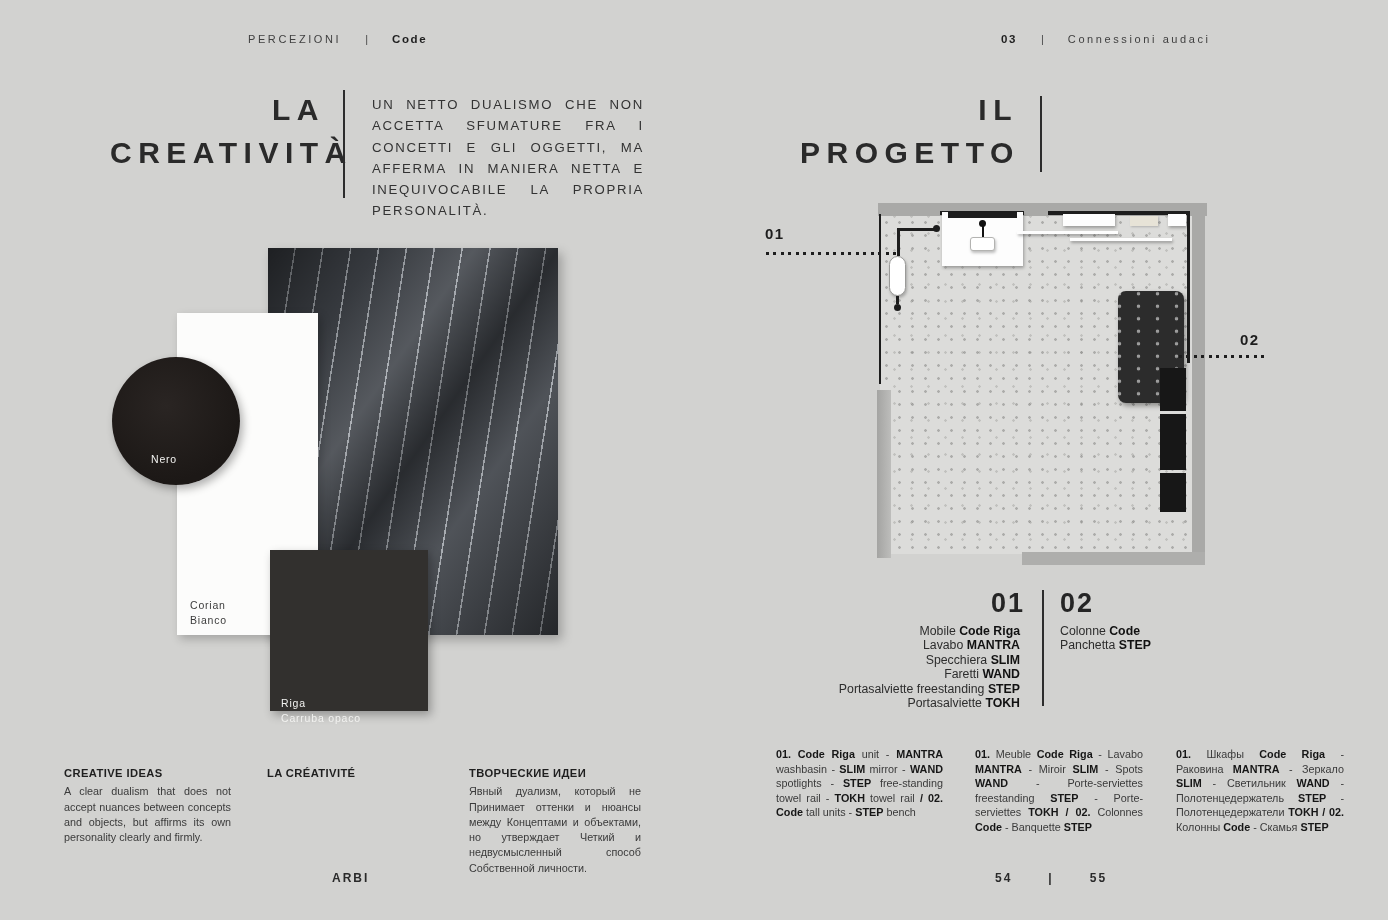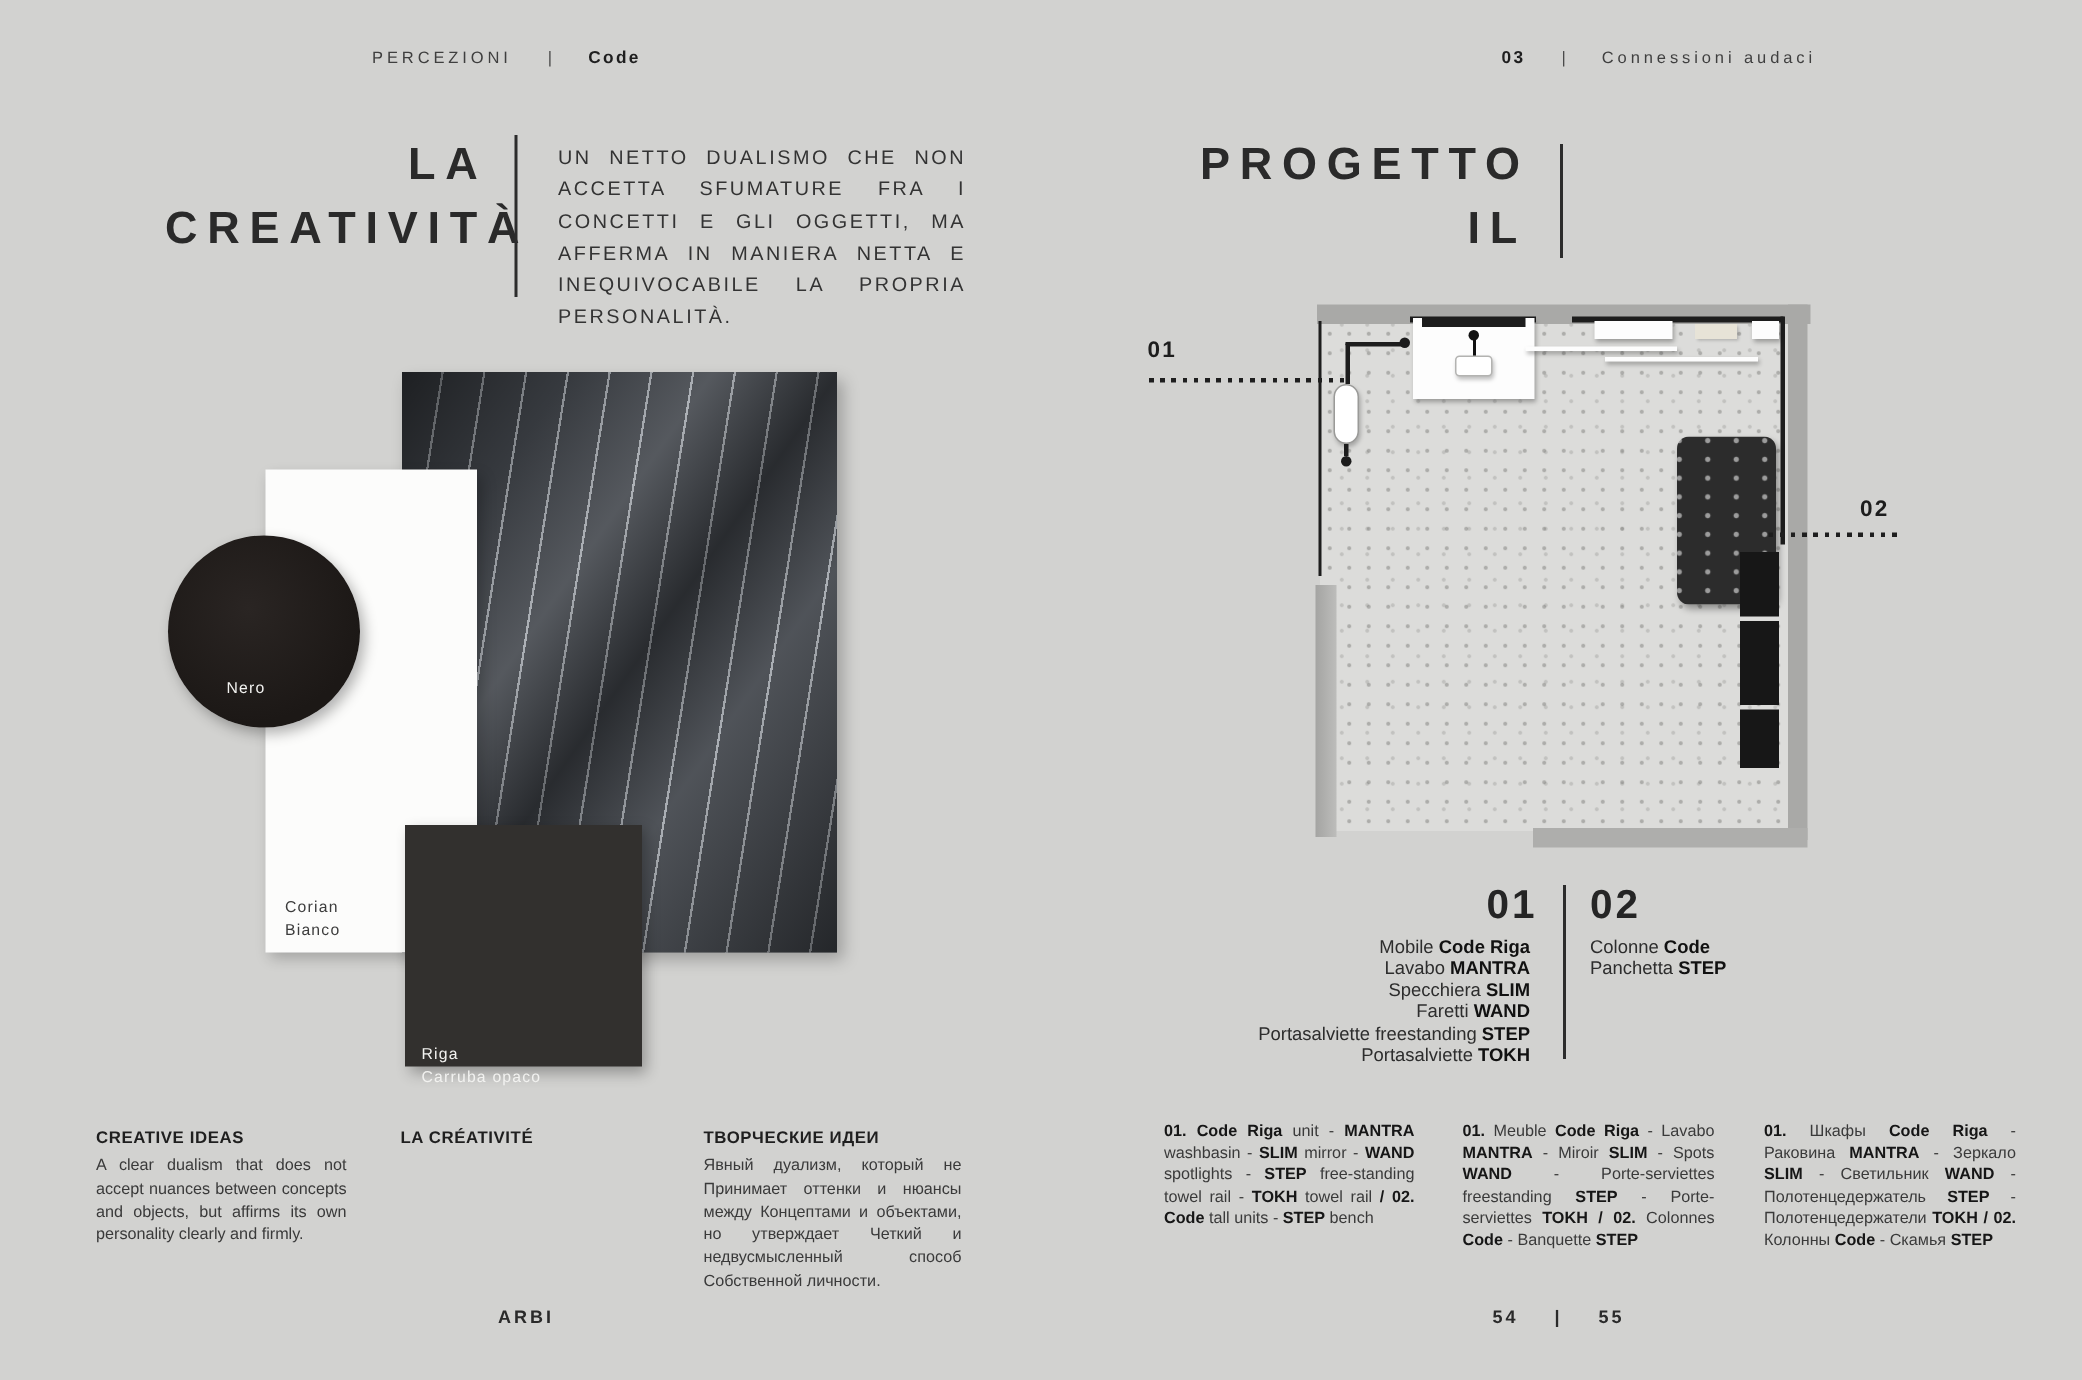--- a/index.html
+++ b/index.html
@@ -12,21 +12,21 @@
     overflow:hidden;
   }
   .abs { position:absolute; }
 
   
   .runhead { top:33px; display:flex; align-items:baseline; font-size:11px; color:#3f3f3f; }
   .runhead .sep { margin:0 24px; color:#4a4a4a; }
   .rh-light { letter-spacing:2.6px; }
   .rh-bold  { font-weight:700; letter-spacing:1.6px; color:#1f1f1f; font-size:11.5px; }
   .footer { top:871px; font-size:12px; font-weight:700; letter-spacing:2px; color:#2a2a2a; }
-  .pageno { display:flex; gap:24px; }
+  .pageno { display:flex; gap:36px; }
 
   
   .big-title { font-size:30px; font-weight:600; letter-spacing:6.5px; line-height:43px; color:#2a2a2a; text-align:right; }
   .vrule { width:2px; background:#2c2c2c; }
   .intro { font-size:13.2px; letter-spacing:1.7px; line-height:21.3px; text-align:justify; color:#333; }
 
   
   .fabric {
     left:268px; top:248px; width:290px; height:387px;
     background:
@@ -53,21 +53,21 @@
       #32createa2a26;
     background-color:#32302e;
     box-shadow:3px 4px 9px rgba(0,0,0,.3);
   }
   .swatch-label { font-size:10.5px; letter-spacing:.8px; line-height:15px; }
   .lbl-light { color:#f2f2f0; }
   .lbl-dark { color:#3c3c3c; }
 
   
   .col { font-size:10.8px; line-height:15.3px; text-align:justify; color:#3a3a3a; }
-  .col h4 { font-size:11.2px; font-weight:700; letter-spacing:.4px; color:#1f1f1f; margin-bottom:3px; text-align:left; }
+  .col h4 { font-size:11.2px; font-weight:700; letter-spacing:.4px; color:#1f1f1f; margin-bottom:3px; text-align:left;margin-top:14px; }
 
   
   #plan { left:758px; top:195px; width:530px; height:385px; }
   #plan .abs { position:absolute; }
   .wall { background:#a9a9a7; }
   .wall2 { background:#aeaeac; }
   .floor {
     background-image:
       radial-gradient(rgba(125,125,122,.5) 1px, transparent 1.6px),
       radial-gradient(rgba(150,150,147,.38) 1px, transparent 1.5px);
@@ -137,22 +137,22 @@
 </div>
 <div class="abs col" style="left:267px; top:752px; width:170px;">
   <h4>LA CRÉATIVITÉ</h4>
 </div>
 <div class="abs col" style="left:469px; top:752px; width:172px;">
   <h4>ТВОРЧЕСКИЕ ИДЕИ</h4>
   <div>Явный дуализм, который не Принимает оттенки и нюансы между Концептами и объектами, но утверждает Четкий и недвусмысленный способ Собственной личности.</div>
 </div>
 
 <div class="abs big-title" style="left:800px; top:88px; width:218px;">
+  <div>IL</div>
   <div>PROGETTO</div>
-  <div>IL</div>
 </div>
 <div class="abs vrule" style="left:1040px; top:96px; height:76px;"></div>
 
 <div class="abs" id="plan">
   <div class="abs floor" style="left:122px; top:21px; width:312px; height:338px;"></div>
   <div class="abs wall" style="left:120px; top:8px; width:329px; height:13px;"></div>
   <div class="abs wall" style="left:434px; top:8px; width:13px; height:357px;"></div>
   <div class="abs wall2" style="left:264px; top:357px; width:183px; height:13px;"></div>
 
   <div class="abs blackline" style="left:121px; top:19px; width:2px; height:170px;"></div>

